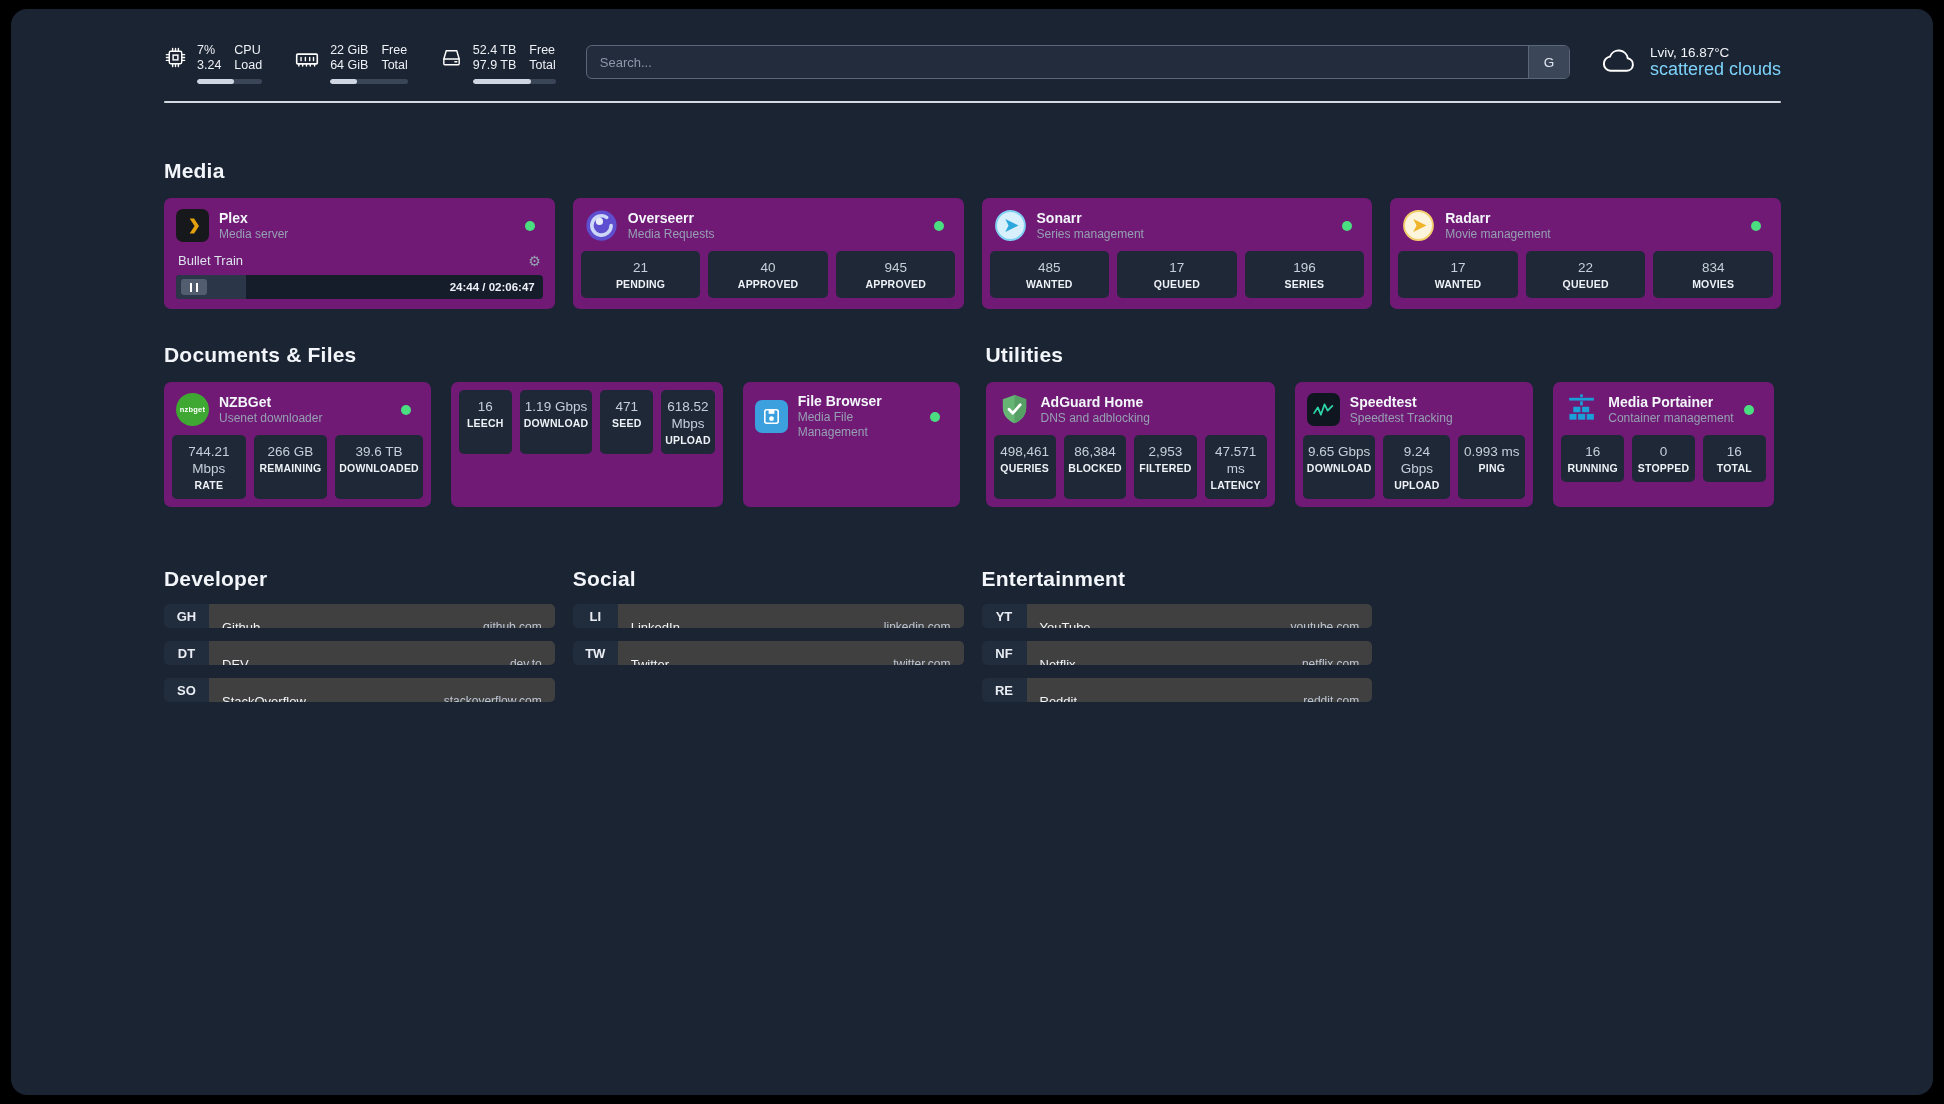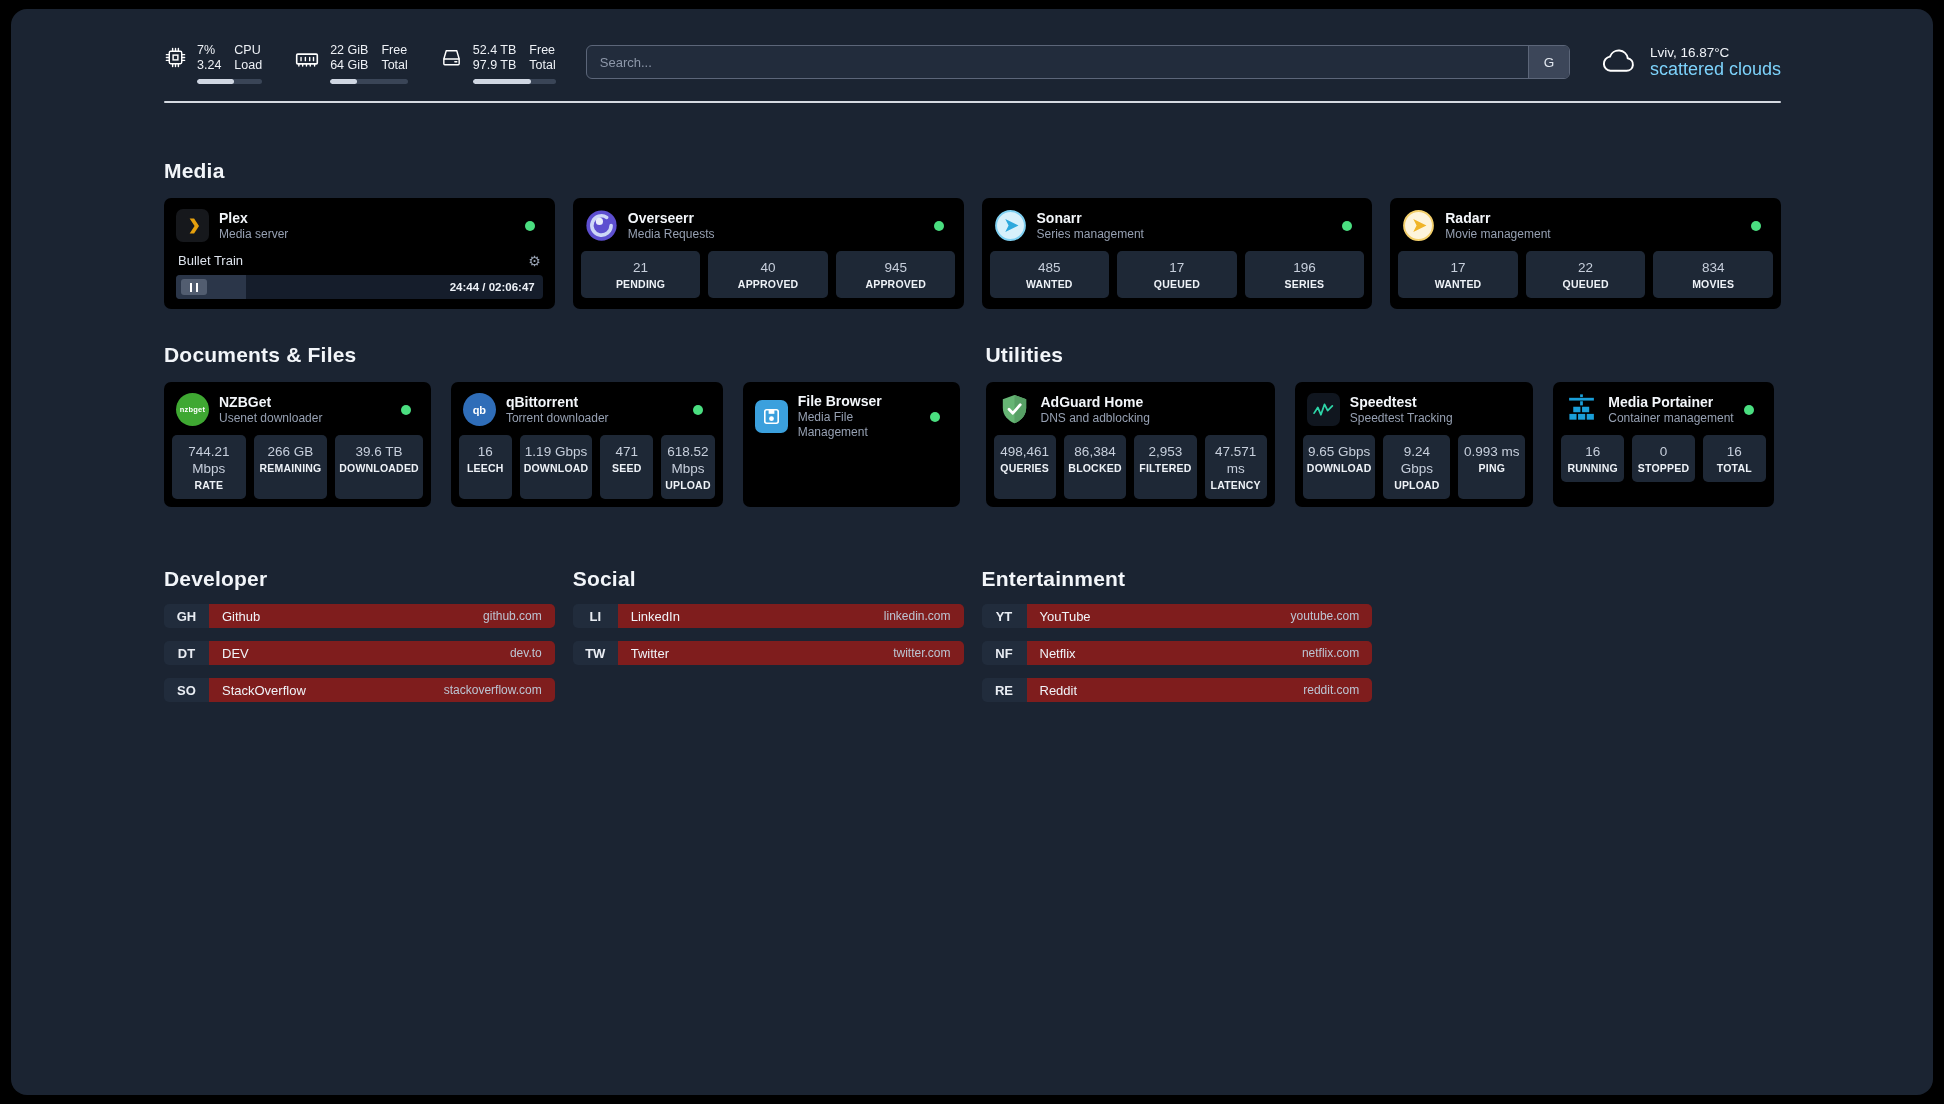--- a/index.html
+++ b/index.html
@@ -25,21 +25,21 @@
   .weather{display:flex;align-items:center;gap:13px;margin-top:1px}
   .weather-icon{color:#fff;display:flex}
   .weather-loc{font-size:13.5px;color:#f0f3f8;line-height:17px}
   .weather-cond{font-size:18px;color:#7dd3fc;line-height:16px}
   .divider{margin-top:17px;height:2px;background:#dfe5ec;border:0;border-radius:1px;opacity:.95}
 
   
   .section-title{font-size:21px;font-weight:700;color:#f2f5f9;letter-spacing:.2px}
   .band-media{margin-top:56px}
   .grid4{display:grid;grid-template-columns:repeat(4,1fr);gap:18px;margin-top:15px}
-  .card{background:#000000;border-radius:7px;padding:8px}
+  .card{background:#701a75;border-radius:7px;padding:8px}
   .card-head{display:flex;align-items:center;gap:10px;padding:3px 4px 9px}
   .svc-icon{width:33px;height:33px;border-radius:7px;display:flex;align-items:center;justify-content:center;flex:0 0 auto;overflow:hidden}
   .svc-meta{display:flex;flex-direction:column}
   .svc-name{font-size:14px;font-weight:700;color:#f3f6fa;line-height:17px}
   .svc-desc{font-size:12px;color:#96a0b2;line-height:15px}
   .status-dot{width:10px;height:10px;border-radius:50%;background:#4ade80;margin-left:auto;margin-right:8px;flex:0 0 auto}
   .stats{display:flex;gap:8px}
   .stat{flex:1;background:#1e2836;border-radius:5px;text-align:center;padding:8px 4px 7px}
   .stat-v{font-size:13.5px;color:#c7cfdc;line-height:17px}
   .stat-l{font-size:10.5px;font-weight:700;color:#eef2f7;letter-spacing:.2px;line-height:14px;margin-top:1px}
@@ -69,21 +69,21 @@
   .svc-icon.filebrowser svg{width:23px;height:23px}
   .svc-icon.speedtest{background:#10161f}
   .svc-icon.speedtest svg{width:25px;height:25px}
   .svc-icon svg{display:block}
 
   
   .band-bm{margin-top:60px;margin-bottom:20px;display:grid;grid-template-columns:repeat(4,1fr);gap:18px}
   .bm-group .section-title{margin-bottom:5px}
   .bm-row{display:flex;height:24px;margin-top:13px;border-radius:5px;overflow:hidden;cursor:pointer}
   .bm-abbr{width:45px;background:#212c3c;color:#e9edf3;font-size:13px;font-weight:600;display:flex;align-items:center;justify-content:center;flex:0 0 auto}
-  .bm-main{flex:1;background:#7f1d1d;display:flex;align-items:center;justify-content:space-between;padding:4px 13px}
+  .bm-main{flex:1;background:#404040;display:flex;align-items:flex-start;justify-content:space-between;padding:16px 13px}
   .bm-name{font-size:13px;color:#f0f3f8}
   .bm-url{font-size:12px;color:#bcc5d3}
 </style>
 </head>
 <body>
 
 <div class="app">
   <div class="content">
 
     <header class="topbar">
@@ -337,28 +337,20 @@
                 <div class="stat-l">REMAINING</div>
               </div>
               <div class="stat">
                 <div class="stat-v">39.6 TB</div>
                 <div class="stat-l">DOWNLOADED</div>
               </div>
             </div>
           </article>
 
           <article class="card">
-            <div class="card-head">
-              <span class="svc-icon qb">qb</span>
-              <div class="svc-meta">
-                <div class="svc-name">qBittorrent</div>
-                <div class="svc-desc">Torrent downloader</div>
-              </div>
-              <span class="status-dot"></span>
-            </div>
             <div class="stats">
               <div class="stat">
                 <div class="stat-v">16</div>
                 <div class="stat-l">LEECH</div>
               </div>
               <div class="stat">
                 <div class="stat-v">1.19 Gbps</div>
                 <div class="stat-l">DOWNLOAD</div>
               </div>
               <div class="stat">

